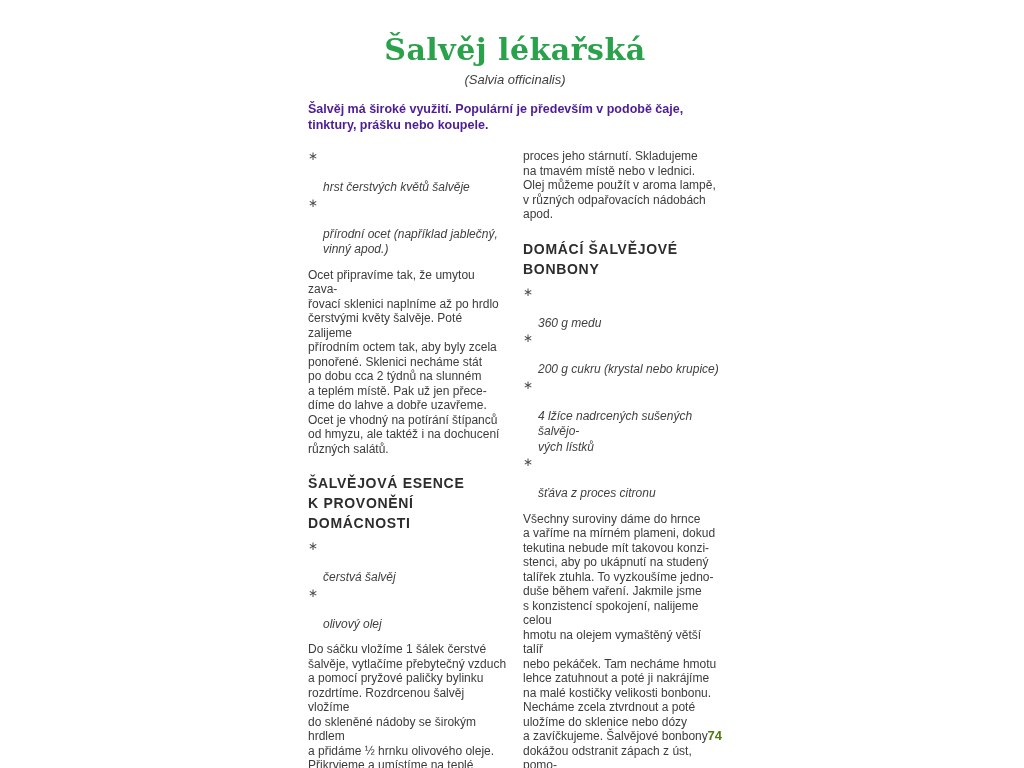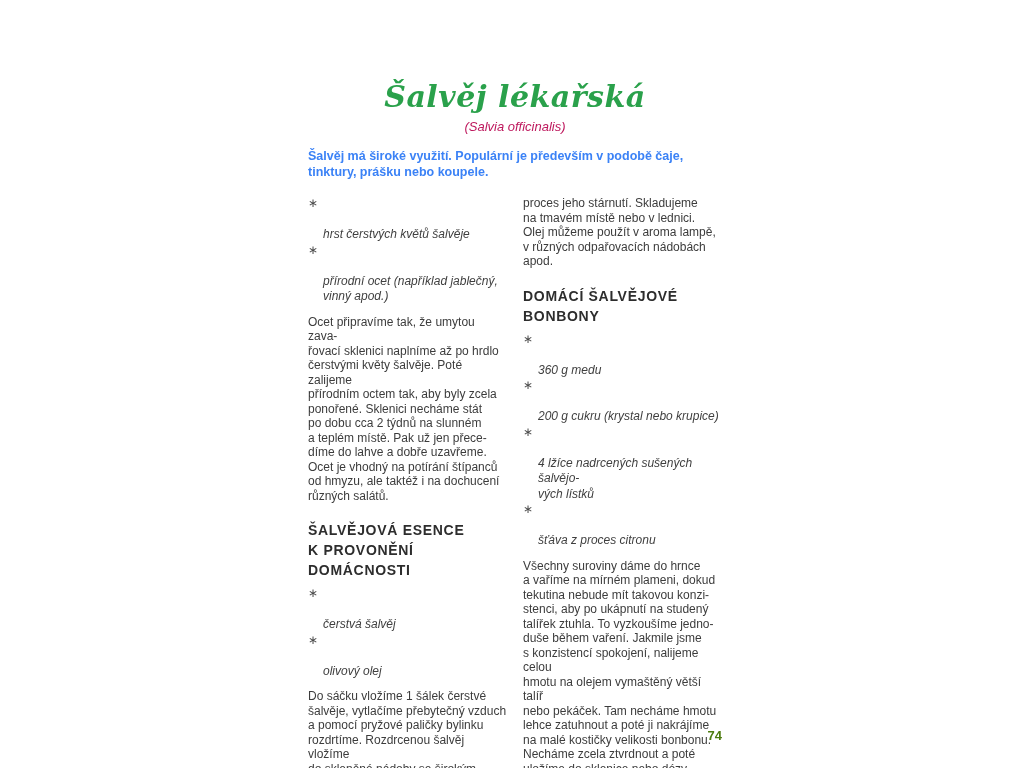--- a/index.html
+++ b/index.html
@@ -8,42 +8,41 @@
     background: #ffffff;
     font-family: "Liberation Sans", sans-serif;
     overflow: hidden;
   }
   .book-page {
     position: absolute;
     left: 308px; top: 0;
     width: 414px; height: 768px;
   }
   .title {
-    margin-top: 79px;
+    margin-top: 32px;
     text-align: center;
     font-family: "DejaVu Serif", serif;
-    font-style: italic;
     font-weight: bold;
     font-size: 30px;
     letter-spacing: 0.5px;
     color: #2aa14b;
   }
   .subtitle {
     text-align: center;
     margin-top: 5px;
     font-style: italic;
     font-size: 13px;
-    color: #be185d;
+    color: #404040;
   }
   .intro {
     margin-top: 14px;
     font-weight: bold;
     font-size: 12.5px;
     line-height: 16px;
-    color: #3b82f6;
+    color: #4c1d95;
     white-space: pre-line;
   }
   .columns {
     display: flex;
     gap: 16px;
     margin-top: 16px;
   }
   .col { width: 199px; }
   .section-heading {
     font-size: 14px;

